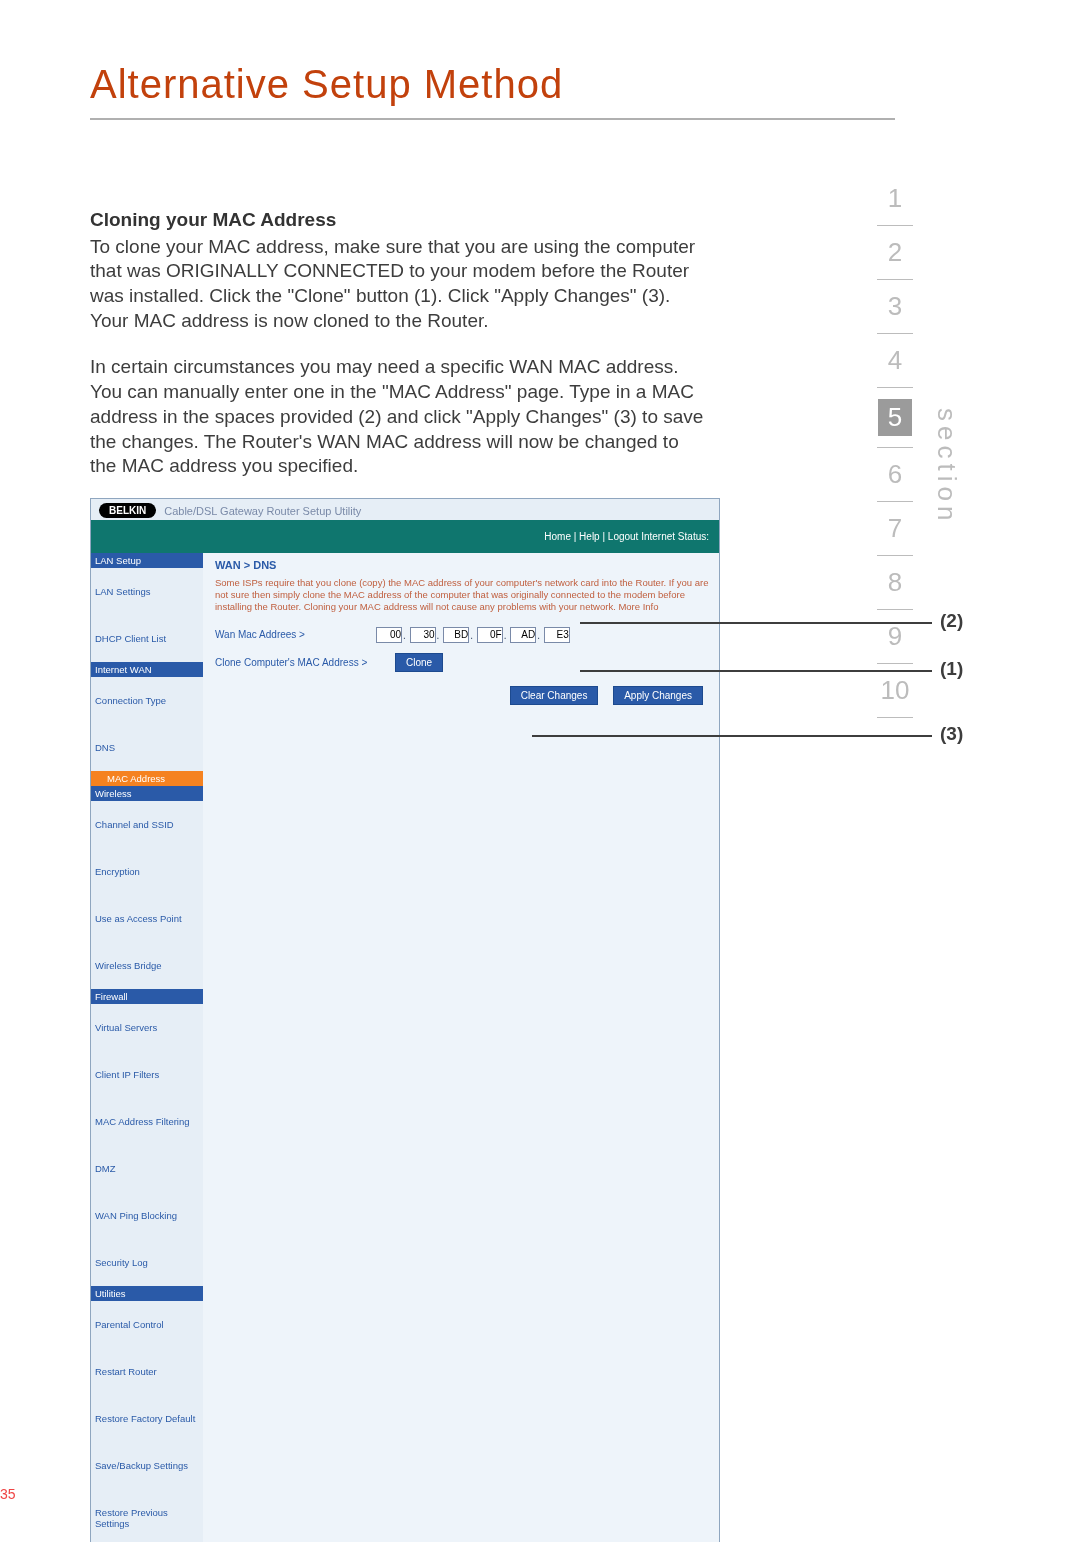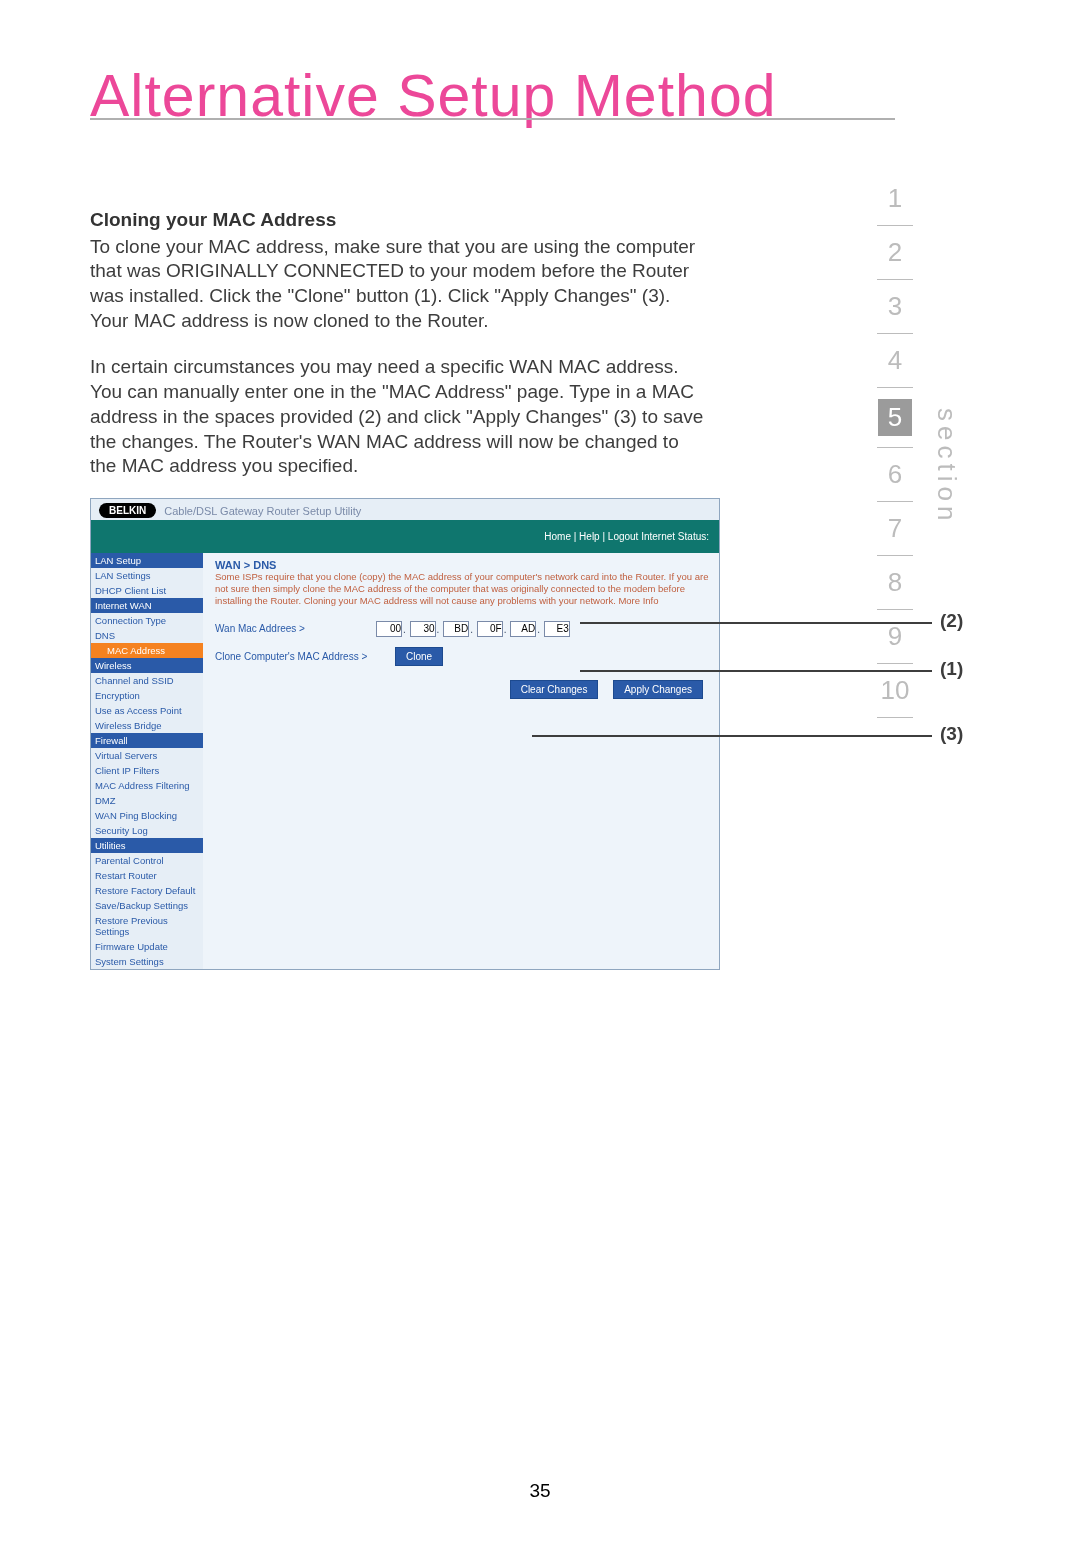--- a/index.html
+++ b/index.html
@@ -8,23 +8,23 @@
     height: 1542px;
     background: #fff;
     font-family: Arial, Helvetica, sans-serif;
     color: #333;
     position: relative;
   }
   .page-title {
     position: absolute;
     top: 62px;
     left: 90px;
-    font-size: 59px;
+    font-size: 40px;
     font-weight: 300;
-    color: #ec4899;
+    color: #c2410c;
     letter-spacing: 1px;
   }
   hr.title-rule {
     position: absolute;
     top: 118px;
     left: 90px;
     width: 805px;
     border: none;
     border-top: 2px solid #b0b0b0;
   }
@@ -125,33 +125,34 @@
     color: #fff;
     padding: 2px 4px;
     font-size: 9.5px;
   }
   .ss-side .sel {
     background: #f58220;
     color: #fff;
     padding: 2px 16px;
   }
   .ss-side .item {
-    padding: 2px 4px;
+    padding: 18px 4px;
     color: #2a5aa8;
   }
   .ss-main {
     flex: 1;
     background: #eef4fa;
     padding: 6px 10px 20px 12px;
     position: relative;
   }
   .ss-main .bread {
     color: #2a5aa8;
     font-weight: bold;
     font-size: 11px;
+    margin-bottom: 6px;
   }
   .ss-main .desc {
     color: #c06040;
     font-size: 9.5px;
     line-height: 1.25;
     margin-bottom: 14px;
   }
   .ss-row {
     display: flex;
     align-items: center;
@@ -190,23 +191,22 @@
   .callout-line {
     position: absolute;
     background: #3d3d3d;
     height: 1.5px;
   }
   .page-num {
     position: absolute;
     bottom: 40px;
     left: 0;
     width: 100%;
-    text-align: center;
-    font-size: 19px;
-    color: #000000;
+    font-size: 14px;
+    color: #ef4444;
   }
 </style>
 </head>
 <body>
 
 <div class="page-title">Alternative Setup Method</div>
 <hr class="title-rule">
 
 <div class="body-col">
   <div class="block">

